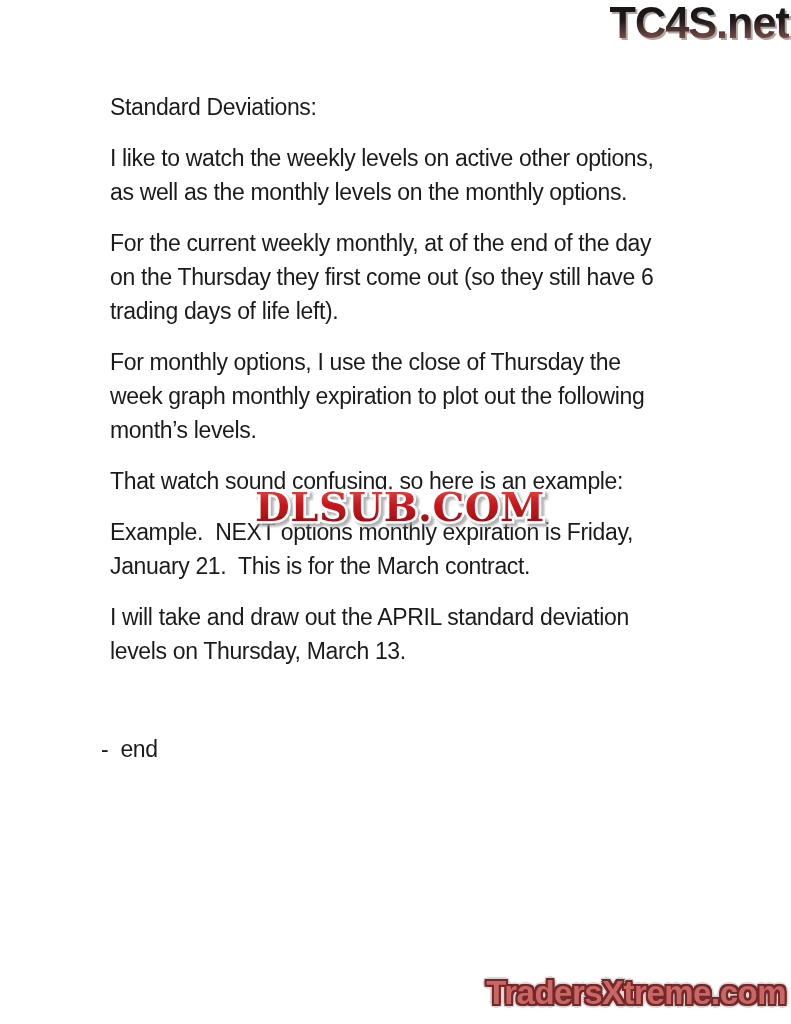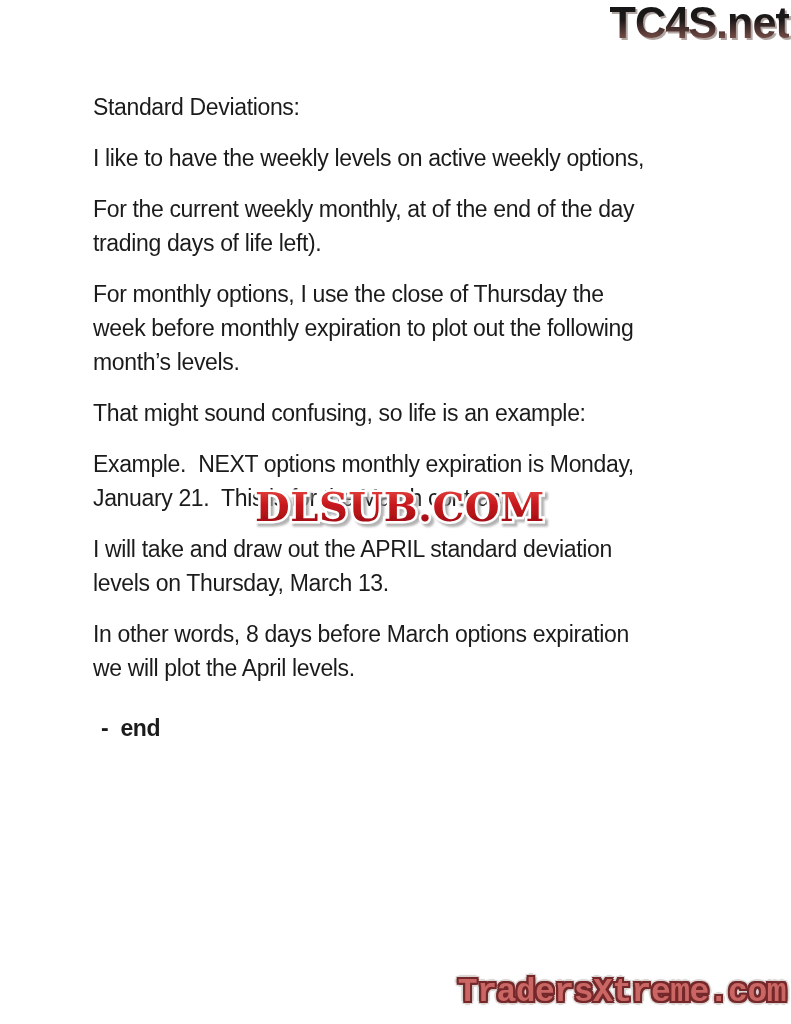--- a/index.html
+++ b/index.html
@@ -39,28 +39,28 @@
     width: 660px;
     color: #1b1b1b;
     font-size: 23px;
     letter-spacing: -0.35px;
   }
   .para { margin: 0 0 17px 0; }
   .line {
     height: 34px;
     line-height: 34px;
     white-space: pre;   
+    margin-left: 17px;
   }
   .end-line {
-    margin-top: 26px;
+    margin-top: 64px;
     padding-left: 8px;
     height: 34px;
     line-height: 34px;
     white-space: pre;
-    font-weight: bold;
   }
 
   
   .watermark-svg {
     position: absolute;
     left: 245px;
     top: 478px;
     overflow: visible;
   }
   .watermark-svg text {
@@ -72,21 +72,21 @@
     stroke: #ffffff;
     stroke-width: 5px;
     paint-order: stroke;
   }
 
   
   .traders-footer {
     position: absolute;
     top: 974px;
     right: 5px;
-    font-family: Liberation Mono, monospace;
+    font-family: Liberation Sans, sans-serif;
     font-weight: bold;
     font-size: 33px;
     letter-spacing: -0.5px;
     color: #ca6765;
     text-shadow:
       -2px -2px 0 #75282a,  2px -2px 0 #75282a,
       -2px  2px 0 #75282a,  2px  2px 0 #75282a,
       -2px  0   0 #75282a,  2px  0   0 #75282a,
        0   -2px 0 #75282a,  0    2px 0 #75282a,
       -4px  0   1px #d9d3d1, 4px  0   1px #d9d3d1,
@@ -104,53 +104,51 @@
     <span>TC4S.net</span>
   </div>
 
   <div class="doc-body">
 
     <div class="para">
       <div class="line">Standard Deviations:</div>
     </div>
 
     <div class="para">
-      <div class="line">I like to have the weekly levels on active weekly options,</div>
+      <div class="line">I like to watch the weekly levels on active other options,</div>
+      <div class="line">as well as the monthly levels on the monthly options.</div>
     </div>
 
 
     <div class="para">
       <div class="line">For the current weekly monthly, at of the end of the day</div>
+      <div class="line">on the Thursday they first come out (so they still have 6</div>
       <div class="line">trading days of life left).</div>
     </div>
 
     <div class="para">
       <div class="line">For monthly options, I use the close of Thursday the</div>
-      <div class="line">week before monthly expiration to plot out the following</div>
+      <div class="line">week graph monthly expiration to plot out the following</div>
       <div class="line">month’s levels.</div>
     </div>
 
     <div class="para">
-      <div class="line">That might sound confusing, so life is an example:</div>
+      <div class="line">That watch sound confusing, so here is an example:</div>
     </div>
 
     <div class="para">
-      <div class="line">Example.  NEXT options monthly expiration is Monday,</div>
+      <div class="line">Example.  NEXT options monthly expiration is Friday,</div>
       <div class="line">January 21.  This is for the March contract.</div>
     </div>
 
     <div class="para">
       <div class="line">I will take and draw out the APRIL standard deviation</div>
       <div class="line">levels on Thursday, March 13.</div>
     </div>
 
-    <div class="para">
-      <div class="line">In other words, 8 days before March options expiration</div>
-      <div class="line">we will plot the April levels.</div>
-    </div>
 
     <div class="end-line">-  end</div>
   </div>
 
   <svg class="watermark-svg" width="310" height="58" viewBox="0 0 310 58">
     <defs>
       <linearGradient id="wm-grad" x1="0" y1="0" x2="0" y2="1">
         <stop offset="0" stop-color="#ee544c"></stop>
         <stop offset="0.45" stop-color="#c8181d"></stop>
         <stop offset="1" stop-color="#940a10"></stop>

